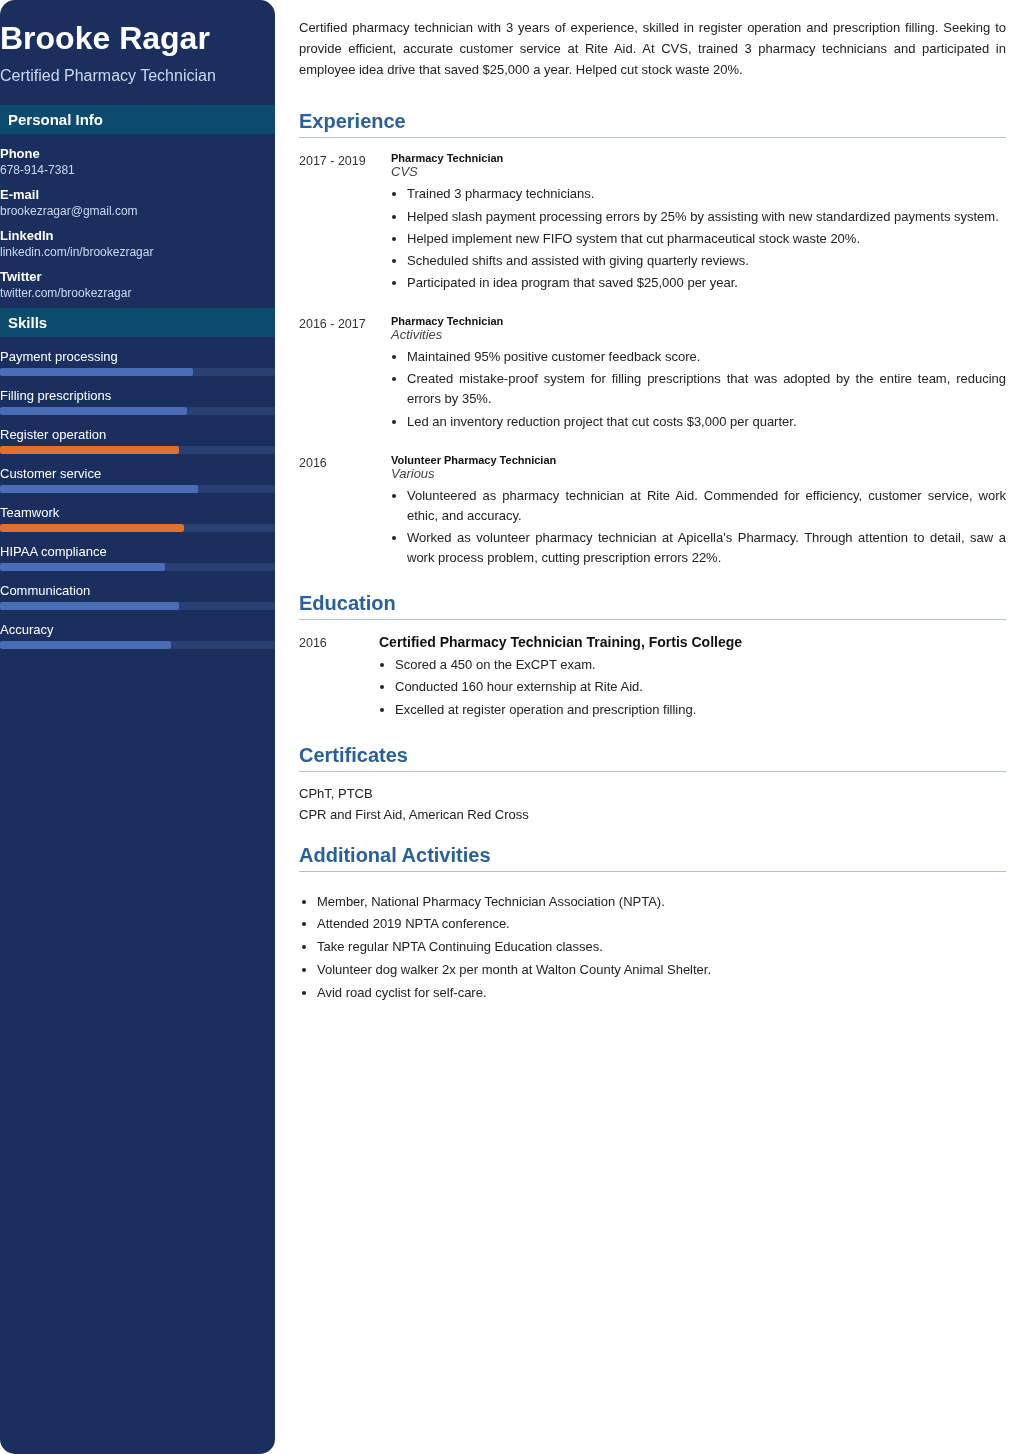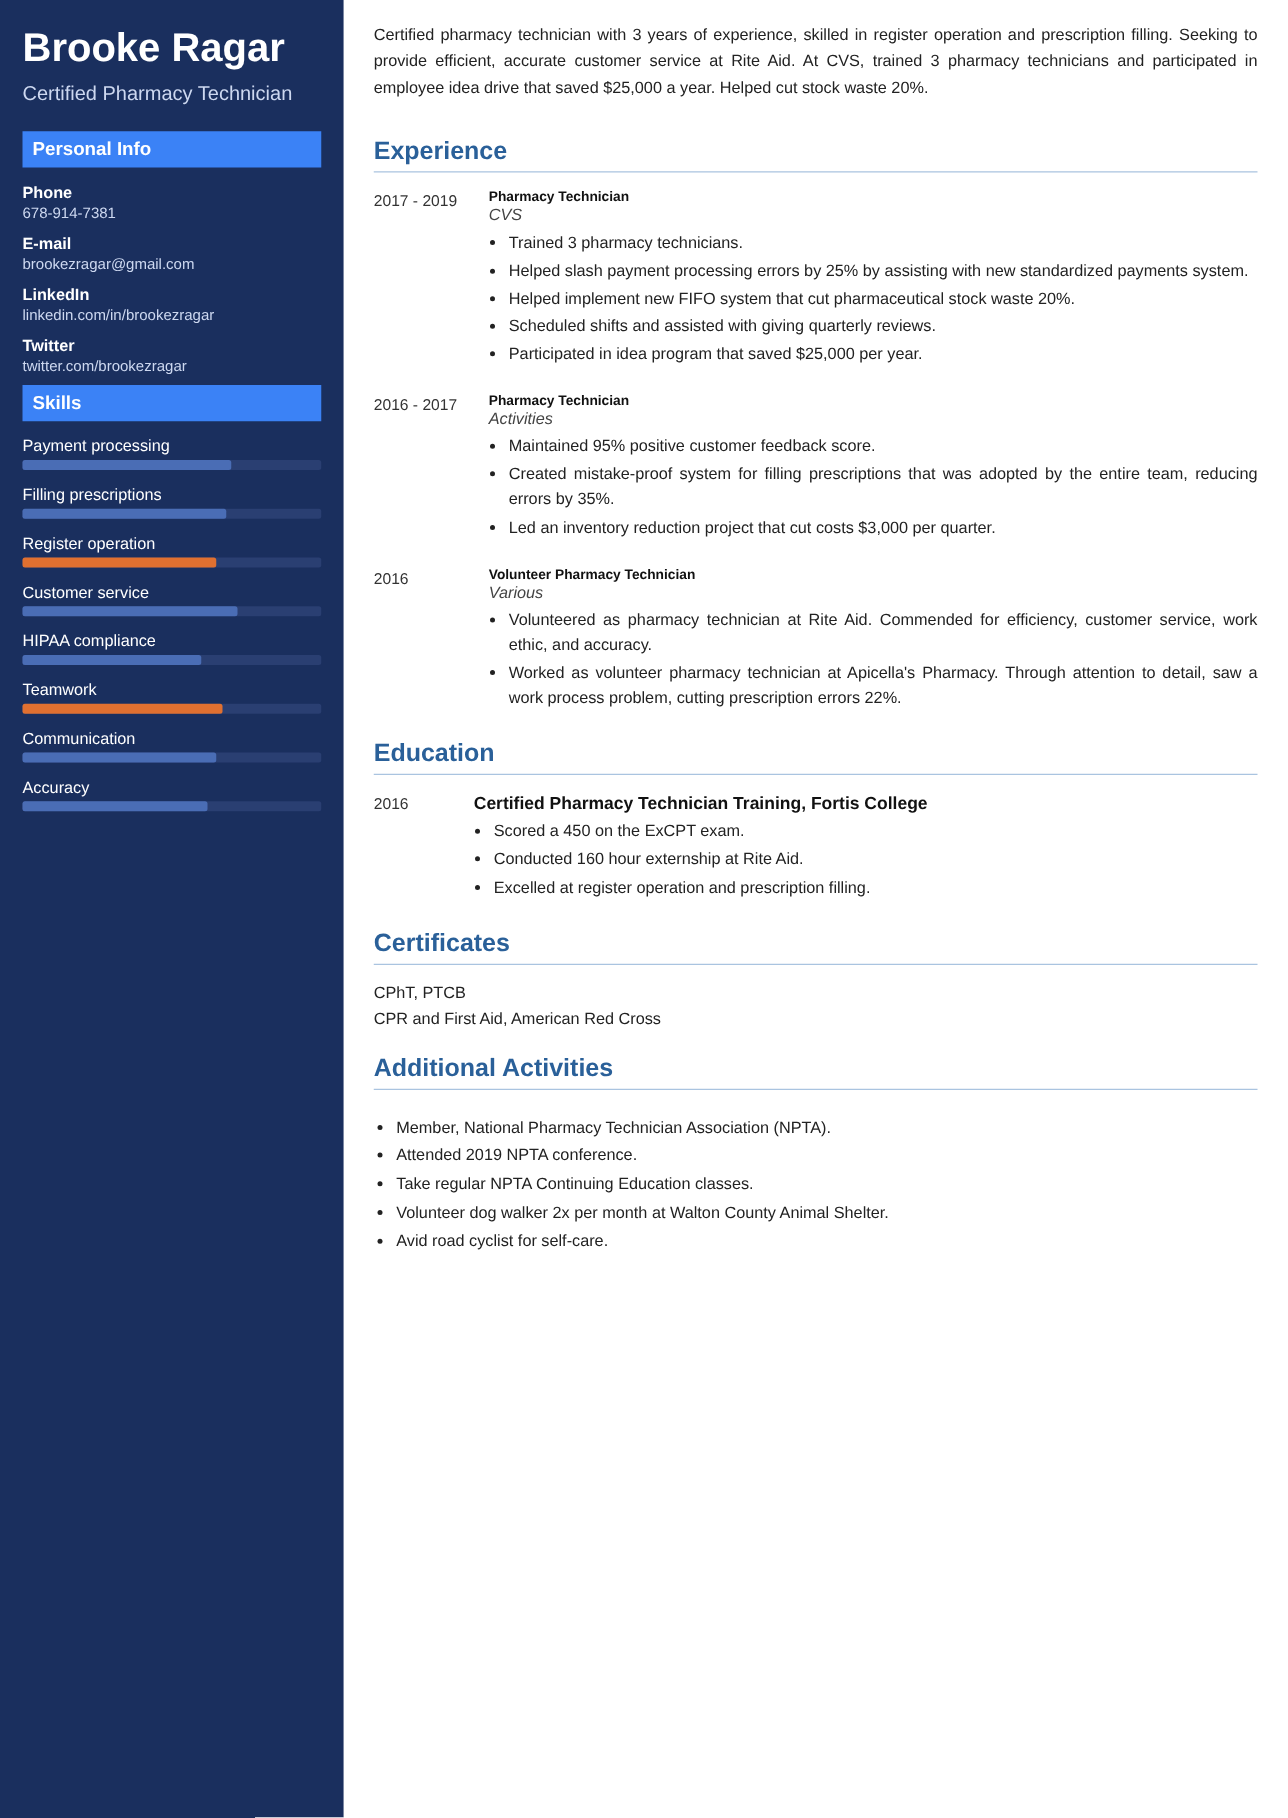--- a/index.html
+++ b/index.html
@@ -9,36 +9,37 @@
       background: #fff;
       width: 1030px;
       min-height: 1454px;
       display: flex;
     }
     .sidebar {
       width: 275px;
       min-width: 275px;
       background: #1a2f5e;
       color: #fff;
-      padding: 20px 18px;
+      padding: 20px 0;
       min-height: 1454px;
+      border-radius: 15px;
     }
     .sidebar-name {
       font-size: 32px;
       font-weight: bold;
       line-height: 1.15;
       margin-bottom: 10px;
     }
     .sidebar-title {
       font-size: 16px;
       margin-bottom: 20px;
       color: #cdd8f0;
     }
     .sidebar-section-header {
-      background: #3b82f6;
+      background: #0c4a6e;
       color: #fff;
       font-size: 15px;
       font-weight: bold;
       padding: 6px 8px;
       margin-bottom: 12px;
       margin-top: 8px;
     }
     .info-label {
       font-weight: bold;
       font-size: 13px;
@@ -217,29 +218,29 @@
           <div class="skill-bar-fill accent" style="width: 65%;"></div>
         </div>
       </div>
       <div>
         <div class="skill-name">Customer service</div>
         <div class="skill-bar-bg">
           <div class="skill-bar-fill" style="width: 72%;"></div>
         </div>
       </div>
       <div>
+        <div class="skill-name">Teamwork</div>
+        <div class="skill-bar-bg">
+          <div class="skill-bar-fill accent" style="width: 67%;"></div>
+        </div>
+      </div>
+      <div>
         <div class="skill-name">HIPAA compliance</div>
         <div class="skill-bar-bg">
           <div class="skill-bar-fill" style="width: 60%;"></div>
-        </div>
-      </div>
-      <div>
-        <div class="skill-name">Teamwork</div>
-        <div class="skill-bar-bg">
-          <div class="skill-bar-fill accent" style="width: 67%;"></div>
         </div>
       </div>
       <div>
         <div class="skill-name">Communication</div>
         <div class="skill-bar-bg">
           <div class="skill-bar-fill" style="width: 65%;"></div>
         </div>
       </div>
       <div>
         <div class="skill-name">Accuracy</div>

